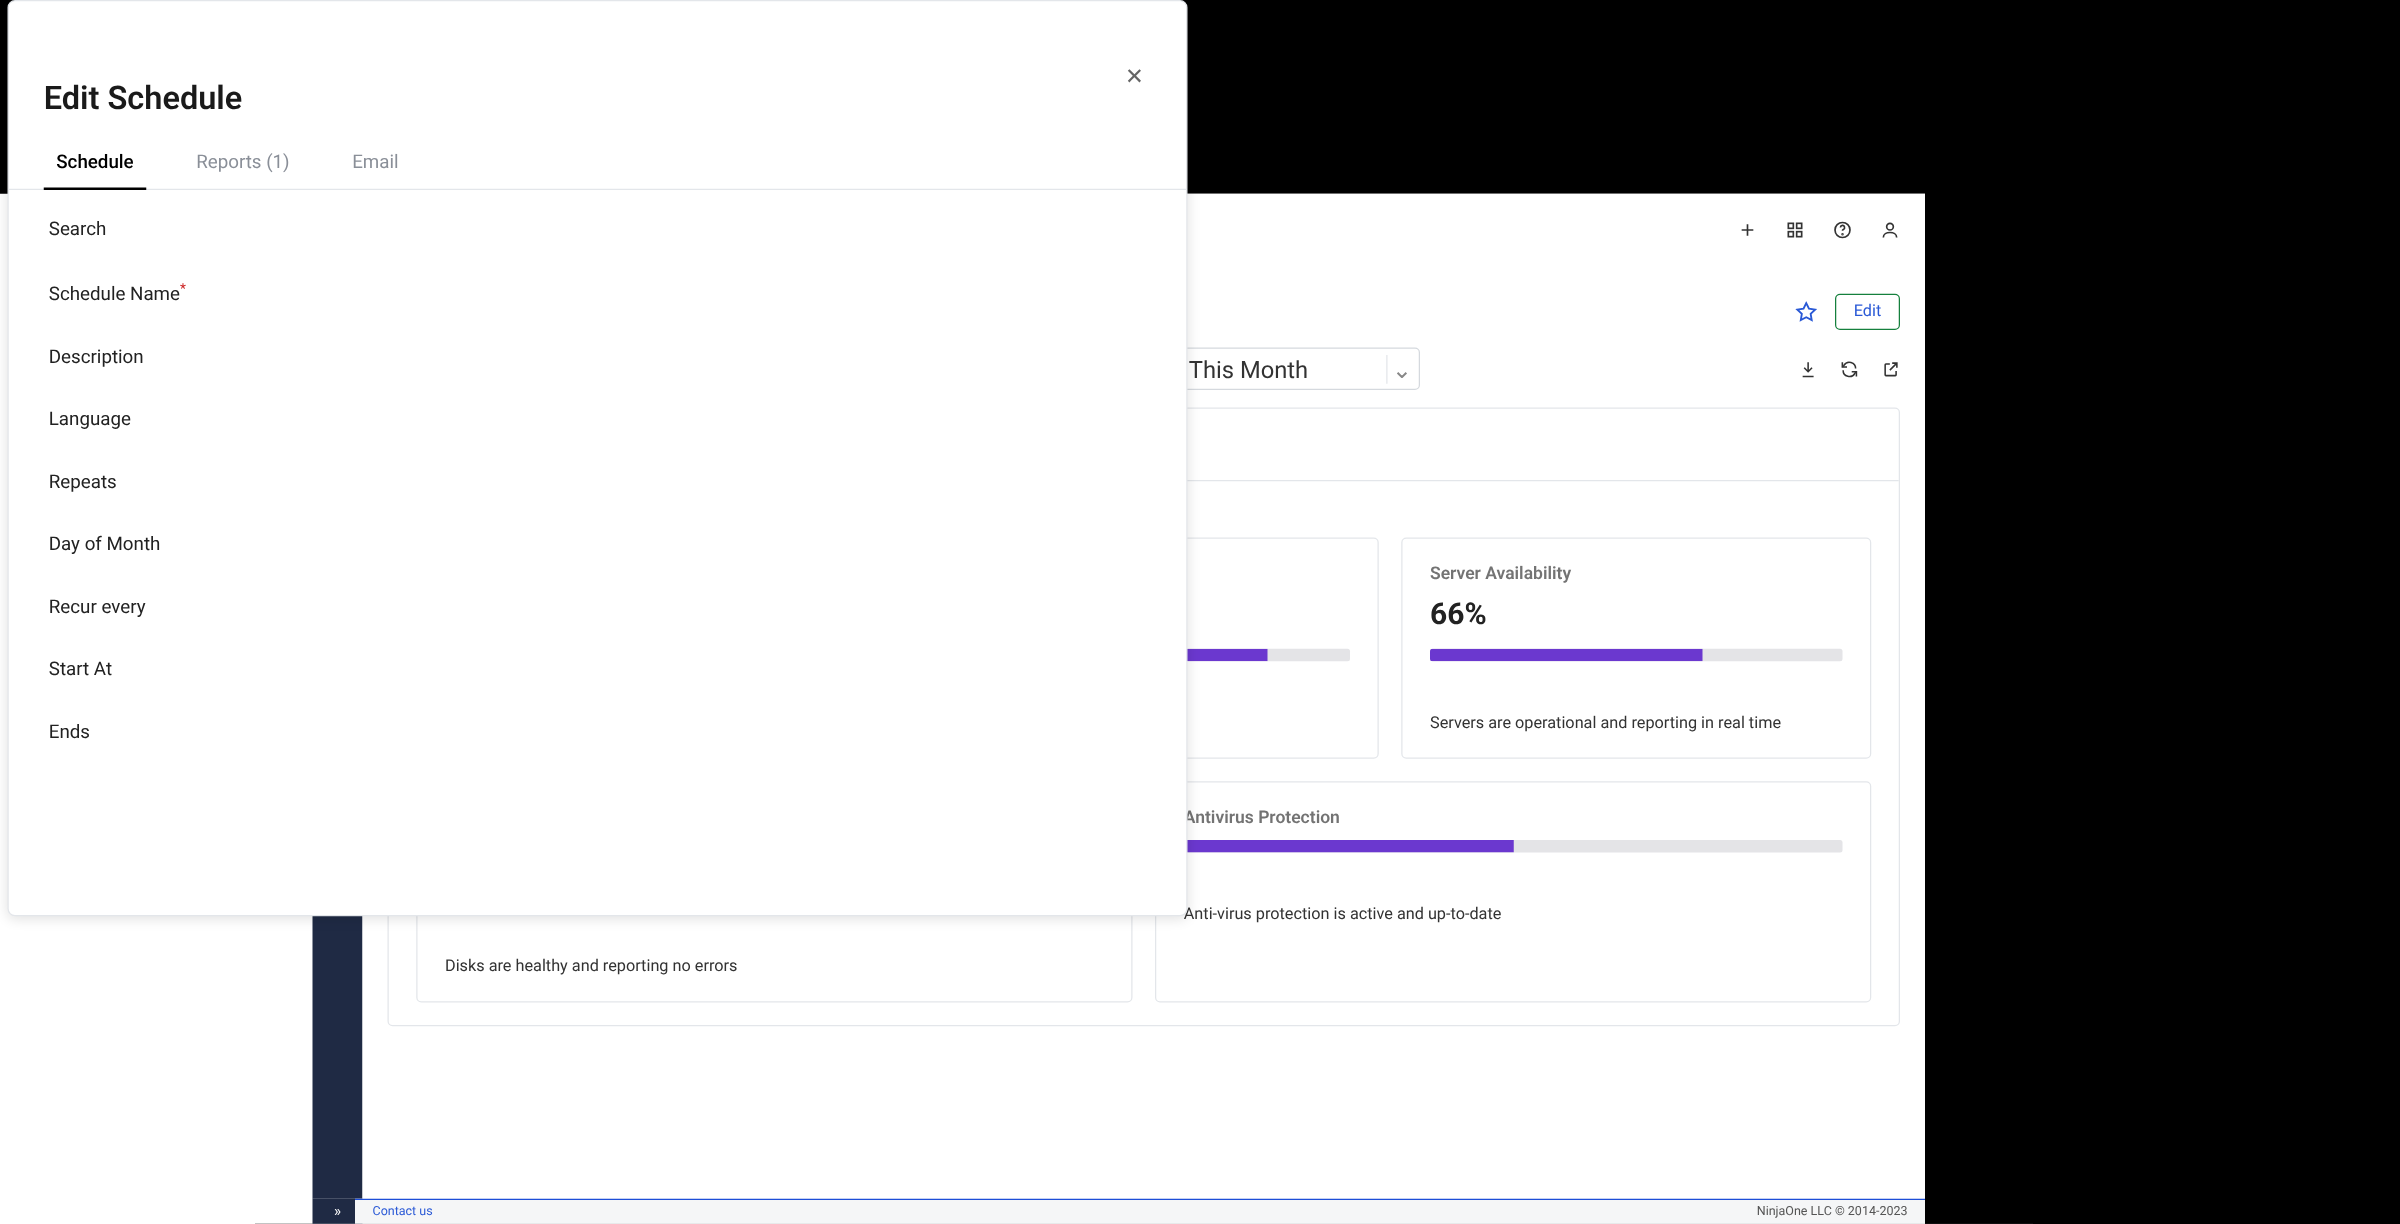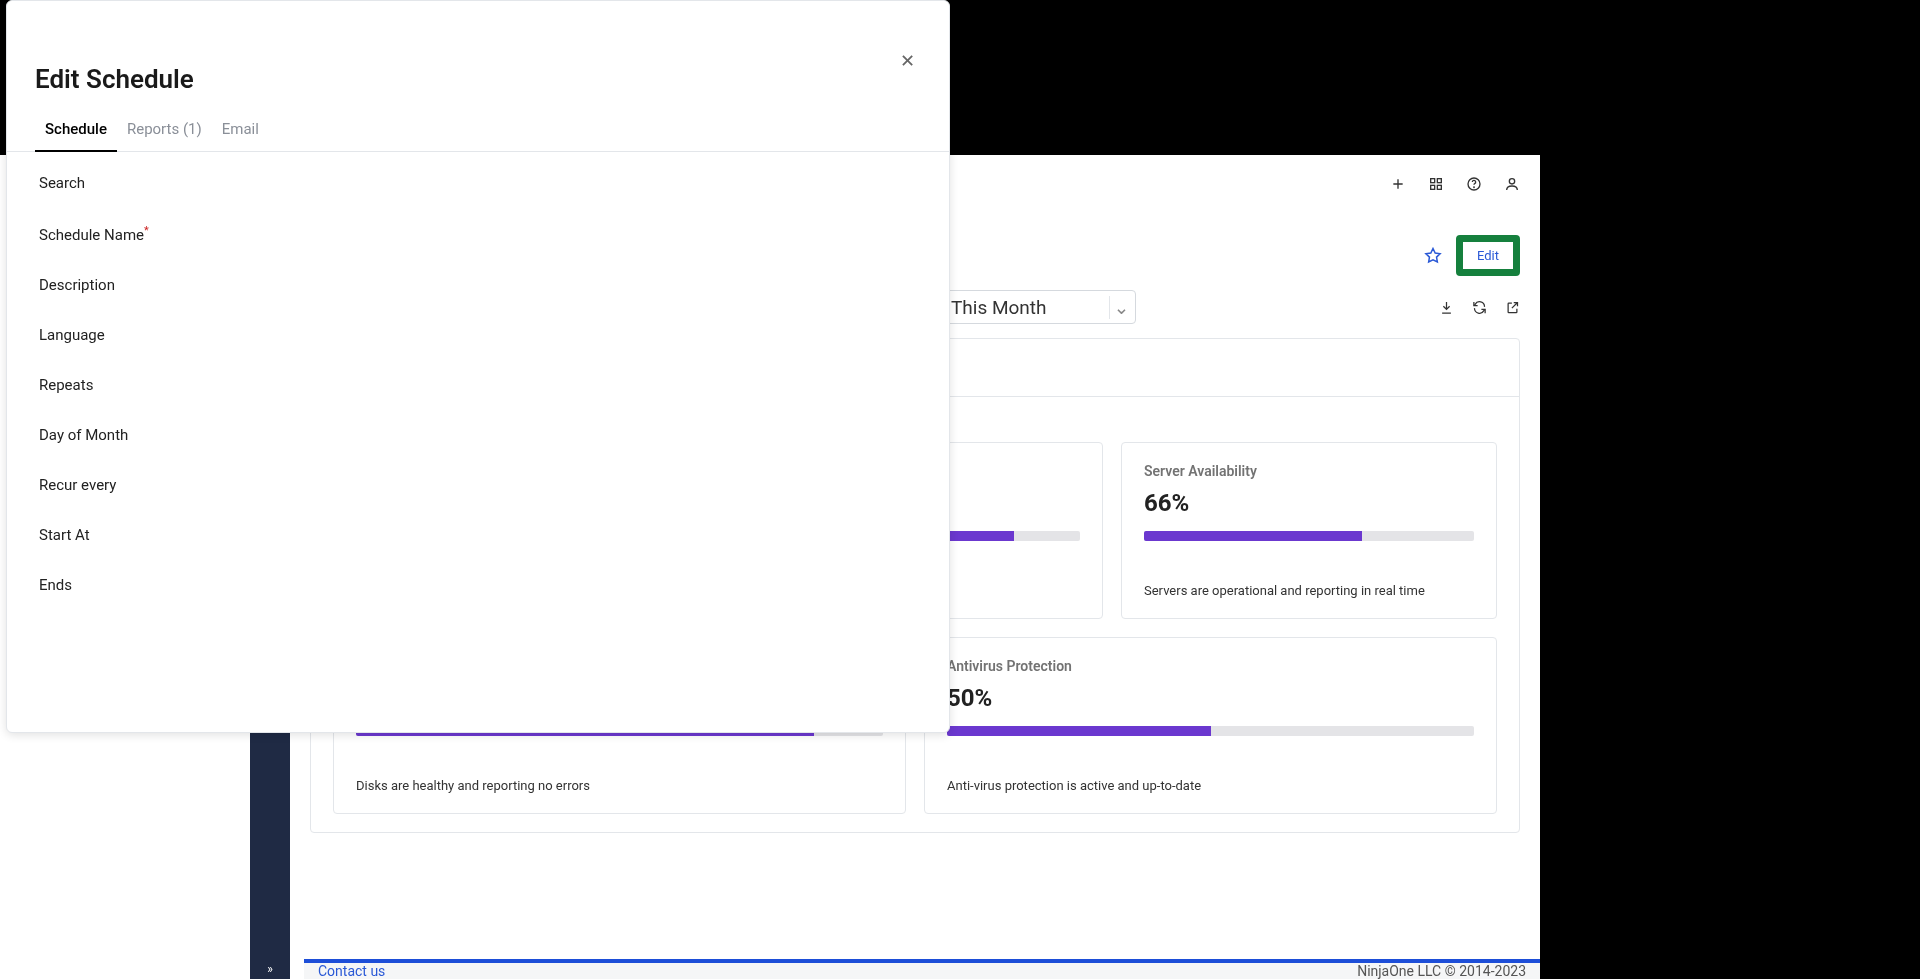--- a/index.html
+++ b/index.html
@@ -92,21 +92,21 @@
 .page-head {
   display: flex;
   justify-content: space-between;
   align-items: center;
   padding: 12px 20px 14px 20px;
 }
 .page-title { font-size: 22px; font-weight: 700; color: #1a1a1a; }
 .head-actions { display: flex; align-items: center; gap: 14px; }
 .star-btn { width: 18px; height: 18px; color: #2a59d6; cursor: pointer; }
 .edit-btn {
-  border: 7px solid #15803d;
+  border: 1px solid #15803d;
   background: #fff;
   border-radius: 4px;
   padding: 6px 14px;
   font-size: 13px;
   color: #2a59d6;
   cursor: pointer;
 }
 
 .filter-row {
   display: flex;
@@ -155,31 +155,31 @@
 .tile { flex: 1; border: 1px solid #e3e6ea; border-radius: 4px; padding: 20px 22px; }
 .tile h4 { font-size: 14px; font-weight: 600; color: #737373; margin-bottom: 10px; }
 .tile .pct { font-size: 24px; font-weight: 700; color: #222; margin-bottom: 14px; }
 .bar { width: 100%; height: 10px; background: #e4e4e7; border-radius: 2px; overflow: hidden; margin-bottom: 14px; }
 .bar .fill { height: 100%; background: #6b38cf; }
 .tile p { font-size: 13px; color: #333; margin-top: 42px; }
 .tiles.row2 .tile { flex: 1; }
 
 .footer {
   position: absolute;
-  left: 304px;
+  left: 284px;
   bottom: 0;
   right: 0;
   height: 20px;
   background: #f5f6f7;
-  border-top: 4px solid #1d4ed8;
+  border-top: 1px solid #1d4ed8;
   display: flex;
   align-items: center;
   justify-content: space-between;
   padding: 0 14px;
-  font-size: 14px;
+  font-size: 10px;
 }
 .footer a { color: #2a59d6; text-decoration: none; }
 .footer .cr { color: #555; }
 .modal {
   position: absolute;
   top: 0;
   left: 6px;
   width: 944px;
   height: 733px;
   background: #fff;
@@ -190,20 +190,21 @@
 .modal-head {
   display: flex;
   justify-content: space-between;
   align-items: center;
   padding: 26px 28px 14px 28px;
 }
 .modal-title { font-size: 26px; font-weight: 600; color: #1a1a1a; margin-top: 37px; }
 .close-x { font-size: 18px; color: #666; cursor: pointer; padding: 6px; }
 .modal-tabs {
   display: flex;
+  gap: 30px;
   padding: 0 28px;
   border-bottom: 1px solid #e3e6ea;
 }
 .modal-tab {
   padding: 12px 10px;
   font-size: 15px;
   color: #8a8f98;
   cursor: pointer;
 }
 .modal-tab.active {
@@ -406,21 +407,20 @@
         <div class="tile">
           <h4>Disk Health</h4>
           <div class="pct">87%</div>
           <div class="bar">
               <div class="fill" style="width:87%"></div>
             </div>
           <p>Disks are healthy and reporting no errors</p>
         </div>
         <div class="tile">
           <h4>Antivirus Protection</h4>
-          <div class="pct">50%</div>
           <div class="bar">
               <div class="fill" style="width:50%"></div>
             </div>
           <p>Anti-virus protection is active and up-to-date</p>
         </div>
       </div>
     </div>
   </div>
 
   <div class="footer">

